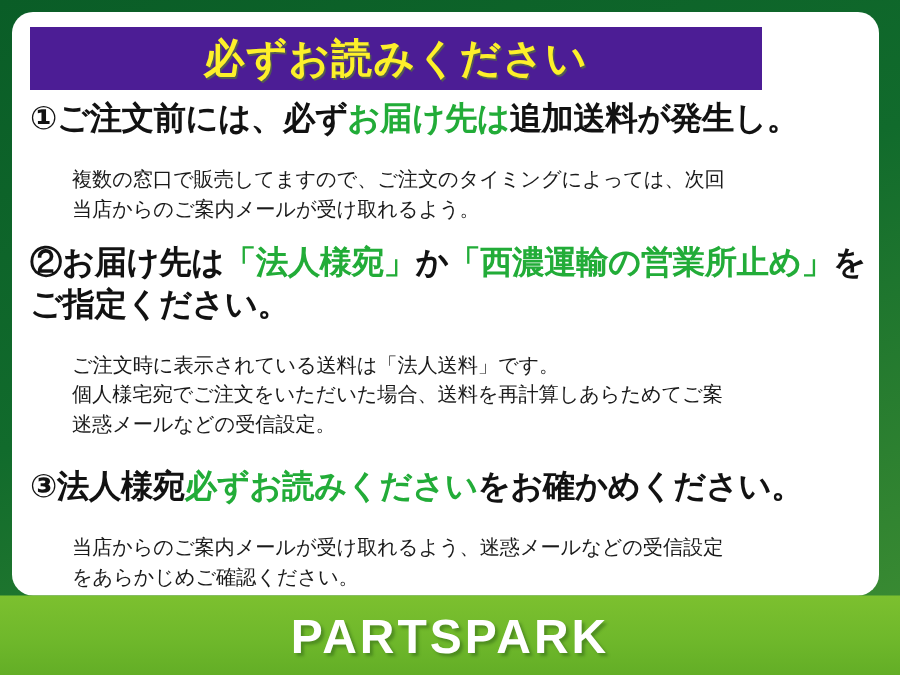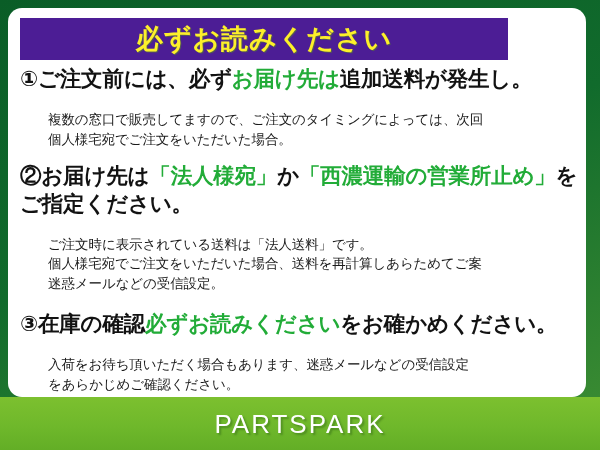--- a/index.html
+++ b/index.html
@@ -106,22 +106,22 @@
     top: 397px;
     width: 600px;
     height: 53px;
     background: linear-gradient(180deg, #7cc02f 0%, #6fb82b 55%, #63ae26 100%);
     display: flex;
     align-items: center;
     justify-content: center;
   }
   #brand-logo {
     color: #ffffff;
-    font-size: 26px;
-    font-weight: normal;
+    font-size: 32px;
+    font-weight: bold;
     letter-spacing: 2px;
     line-height: 1;
     text-shadow: 2px 2px 2px rgba(40,90,20,0.45);
   }
 </style>
 </head>
 <body>
 
 <div id="notice-banner">
 
@@ -130,37 +130,37 @@
     <div id="title-bar">
       <span id="title-text">必ずお読みください</span>
     </div>
 
     <div id="content">
 
       <div class="section" id="sec1">
         <div class="section-heading"><span>①</span><span>ご注文前には、必ず</span><span class="hl">お届け先は</span><span>追加送料が発生し。</span></div>
         <div class="section-body">
             <div>複数の窓口で販売してますので、ご注文のタイミングによっては、次回</div>
-            <div>個人様宅宛でご注文をいただいた場合。</div>
+            <div>当店からのご案内メールが受け取れるよう。</div>
           </div>
       </div>
 
       <div class="section" id="sec2">
         <div class="section-heading wrapline"><span>②</span><span>お届け先は</span><span class="hl">「法人様宛」</span><span>か</span><span class="hl">「西濃運輸の営業所止め」</span><span>をご指定ください。</span></div>
         <div class="section-body">
             <div>ご注文時に表示されている送料は「法人送料」です。</div>
             <div>個人様宅宛でご注文をいただいた場合、送料を再計算しあらためてご案</div>
             <div>迷惑メールなどの受信設定。</div>
           </div>
       </div>
 
       <div class="section" id="sec3">
-        <div class="section-heading"><span>③</span><span>在庫の確認</span><span class="hl">必ずお読みください</span><span>をお確かめください。</span></div>
+        <div class="section-heading"><span>③</span><span>法人様宛</span><span class="hl">必ずお読みください</span><span>をお確かめください。</span></div>
         <div class="section-body">
-            <div>入荷をお待ち頂いただく場合もあります、迷惑メールなどの受信設定</div>
+            <div>当店からのご案内メールが受け取れるよう、迷惑メールなどの受信設定</div>
             <div>をあらかじめご確認ください。</div>
           </div>
       </div>
 
     </div>
   </div>
 
   <div id="footer-bar">
     <span id="brand-logo">PARTSPARK</span>
   </div>

